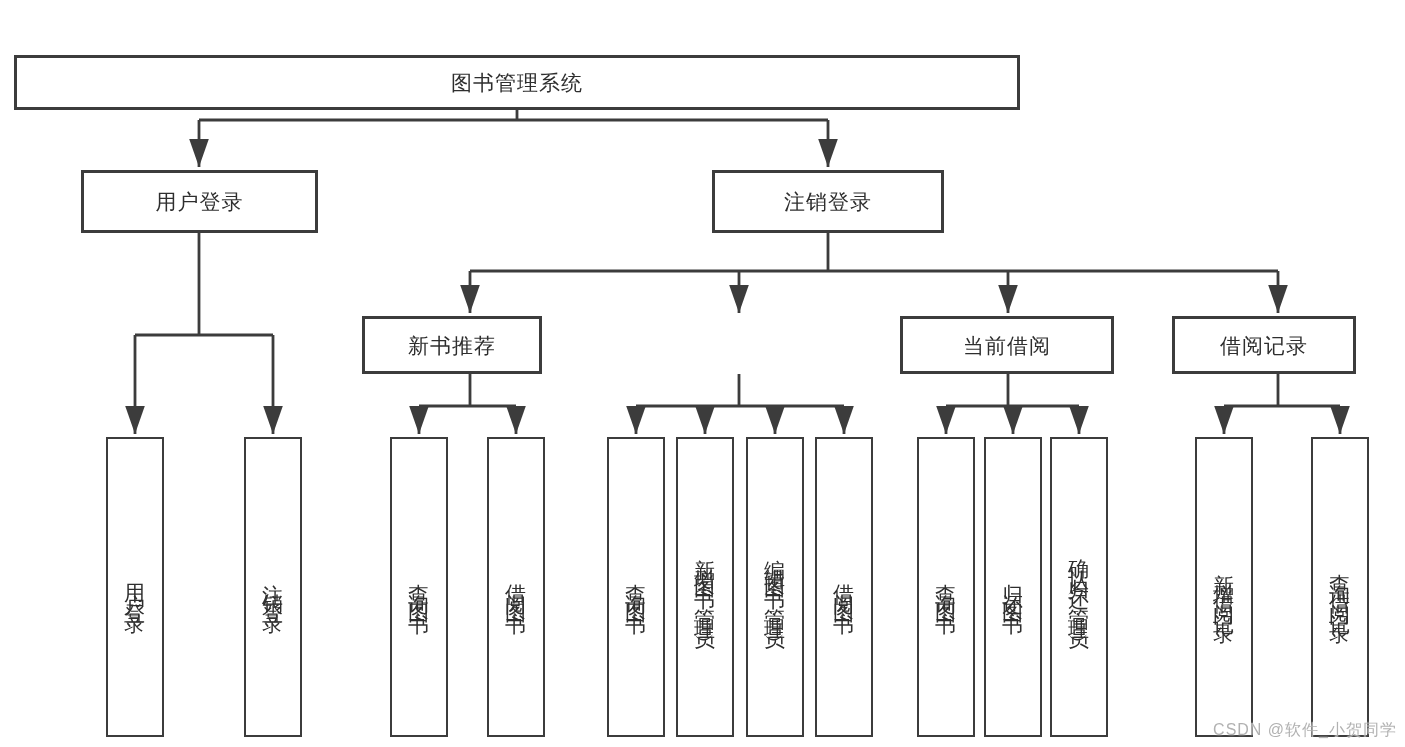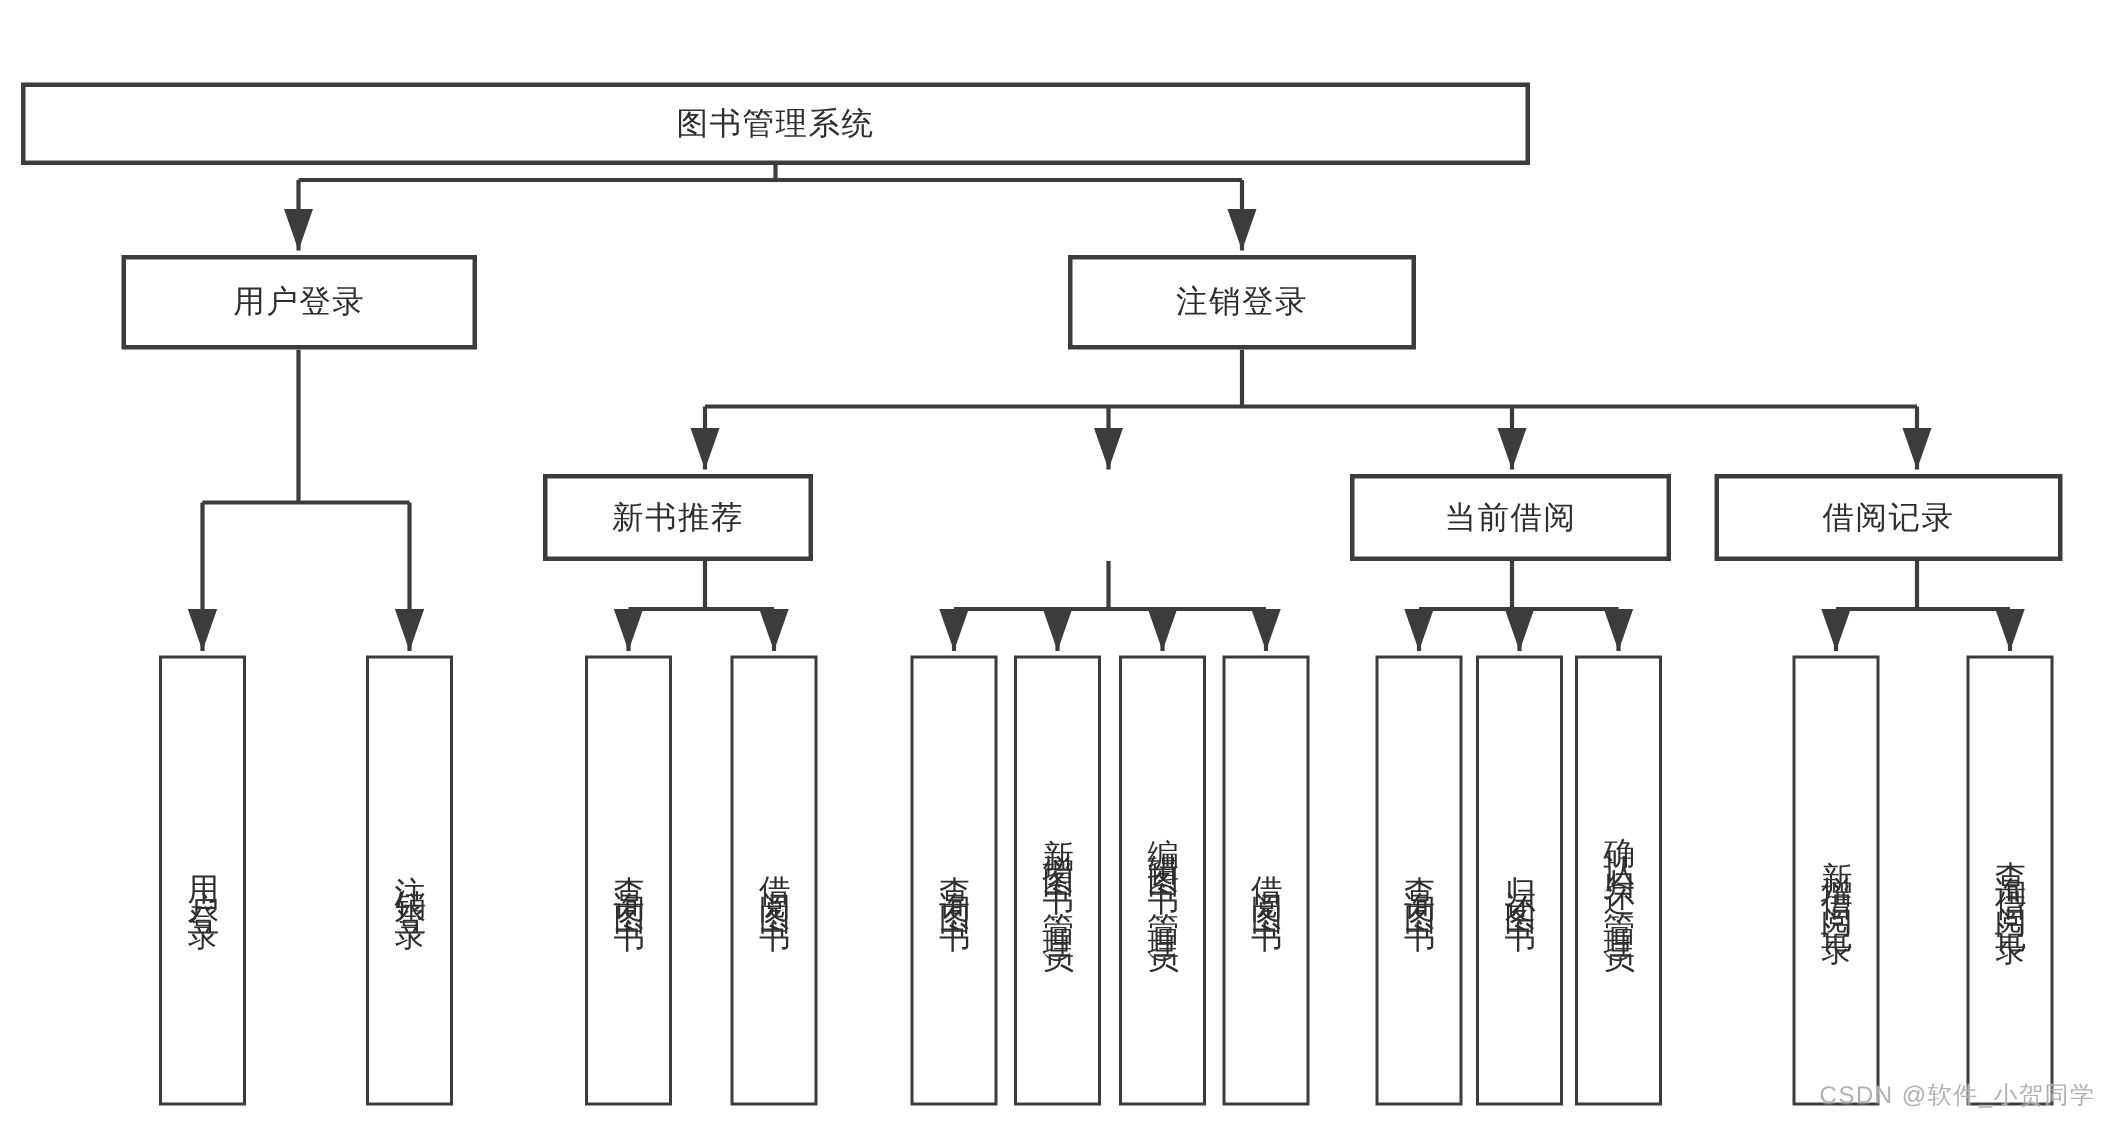--- a/index.html
+++ b/index.html
@@ -103,21 +103,21 @@
   <div class="node h-node" style="left:712px; top:170px; width:232px; height:63px;">
     <span>注销登录</span>
   </div>
 
   <div class="node h-node" style="left:362px; top:316px; width:180px; height:58px;">
     <span>新书推荐</span>
   </div>
   <div class="node h-node" style="left:900px; top:316px; width:214px; height:58px;align-items:center;">
     <span>当前借阅</span>
   </div>
-  <div class="node h-node" style="left:1143px; top:316px; width:232px; height:58px;">
+  <div class="node h-node" style="left:1172px; top:316px; width:184px; height:58px;">
     <span>借阅记录</span>
   </div>
 
   <div class="node leaf" style="left:106px; top:437px; width:58px; height:300px;">
     <span>用户登录</span>
   </div>
   <div class="node leaf" style="left:244px; top:437px; width:58px; height:300px;">
     <span>注销登录</span>
   </div>
 

